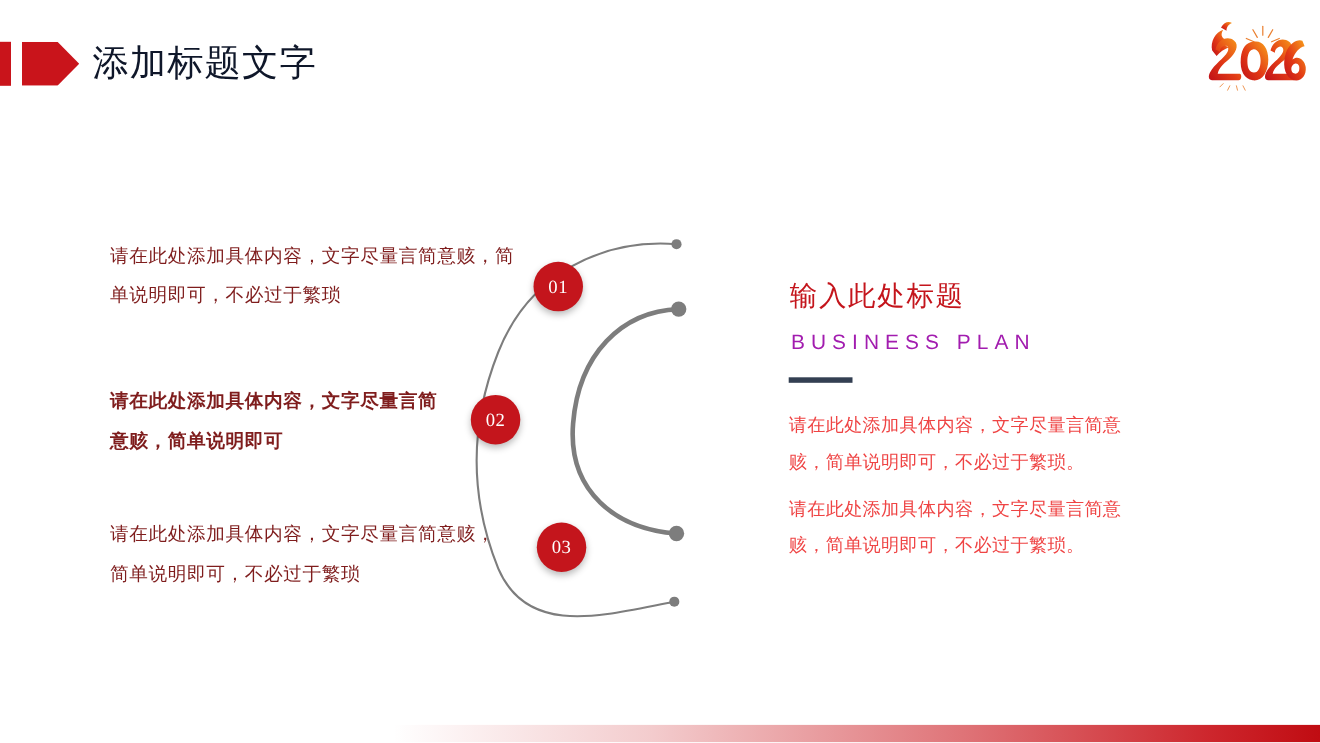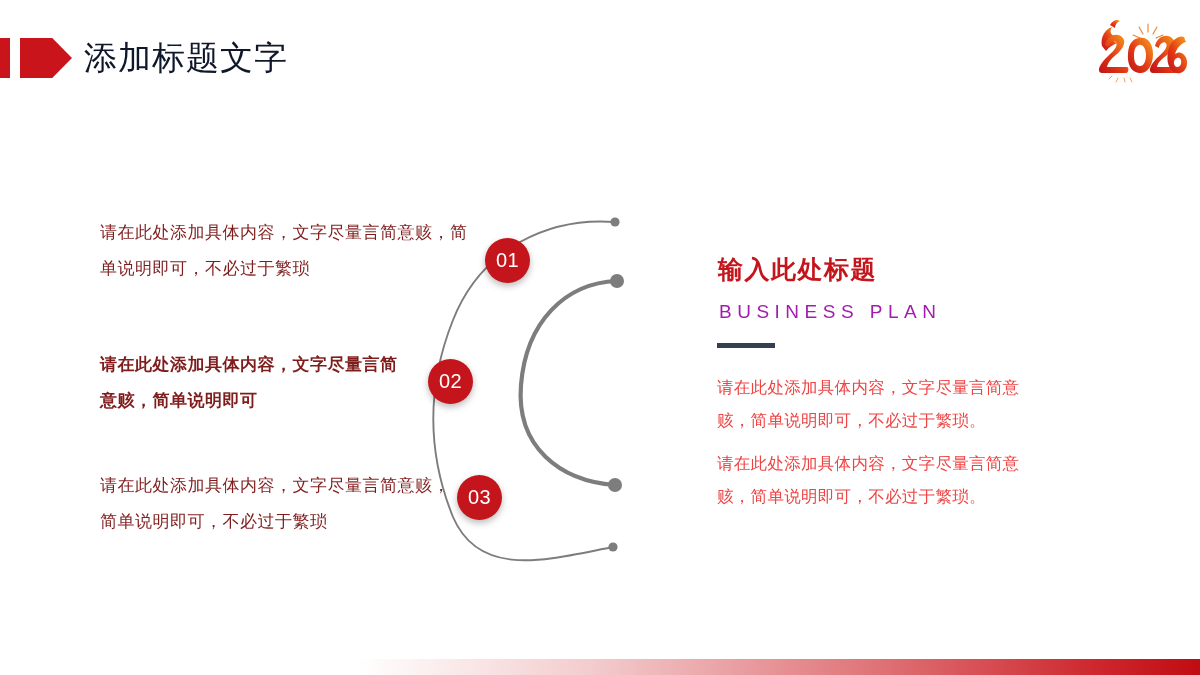--- a/index.html
+++ b/index.html
@@ -69,29 +69,29 @@
   .diagram svg { display: block; overflow: visible; }
 
   .badge {
     position: absolute;
     width: 45px;
     height: 45px;
     border-radius: 50%;
     background: #c4151c;
     box-shadow: 0 3px 7px rgba(0,0,0,0.28);
     color: #ffffff;
-    font-size: 20px;
+    font-size: 17px;
     line-height: 45px;
     text-align: center;
-    font-family: Liberation Sans, sans-serif;
+    font-family: Liberation Serif, serif;
     letter-spacing: 0.5px;
   }
   .badge-01 { left: 485px; top: 238px; }
   .badge-02 { left: 428px; top: 359px; }
-  .badge-03 { left: 457px; top: 475px; }
+  .badge-03 { left: 488px; top: 475px; }
 
   
   .left-item {
     position: absolute;
     text-align: left;
     font-family: "Liberation Sans", "DejaVu Sans", sans-serif;
     font-size: 17px;
     line-height: 36px;
     color: #7f1d1d;
     letter-spacing: 0.5px;
@@ -101,21 +101,21 @@
   .left-item-03 { left: 100px; top: 468px; width: 355px; }
 
   
   .right-title {
     position: absolute;
     left: 718px;
     top: 252px;
     font-family: "Liberation Sans", "DejaVu Sans", sans-serif;
     font-size: 25px;
     line-height: 34px;
-    font-weight: bold;
+    font-weight: normal;
     color: #c4151c;
     letter-spacing: 1.5px;
     white-space: nowrap;
   }
   .right-subtitle {
     position: absolute;
     left: 719px;
     top: 299px;
     font-family: "Liberation Sans", "DejaVu Sans", sans-serif;
     font-size: 19px;

